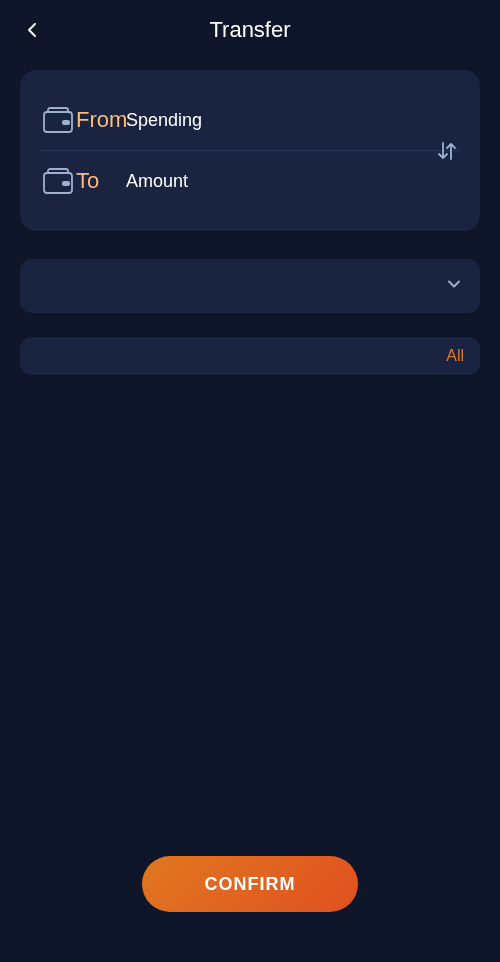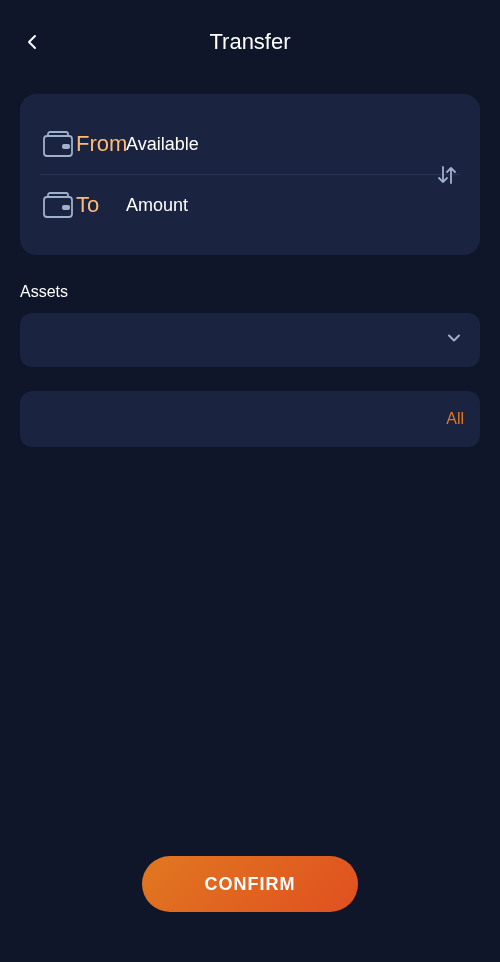--- a/index.html
+++ b/index.html
@@ -14,21 +14,21 @@
       background-color: #0f1629;
       font-family: -apple-system, BlinkMacSystemFont, 'Segoe UI', sans-serif;
       color: #ffffff;
       overflow: hidden;
       position: relative;
     }
 
     .header {
       display: flex;
       align-items: center;
-      padding: 30px 20px;
+      padding: 18px 20px;
       position: relative;
     }
 
     .back-btn {
       background: none;
       border: none;
       color: #ffffff;
       cursor: pointer;
       font-size: 22px;
       display: flex;
@@ -120,21 +120,21 @@
       margin-bottom: 12px;
     }
 
     .amount-input-container {
       background-color: #1a2340;
       border-radius: 12px;
       padding: 16px 16px;
       display: flex;
       align-items: center;
       justify-content: space-between;
-      height: 56px;
+      height: 38px;
     }
 
     .amount-input {
       background: none;
       border: none;
       color: #ffffff;
       font-size: 16px;
       outline: none;
       width: 100%;
     }
@@ -193,42 +193,41 @@
 <div class="main-content">
 
   <div class="transfer-card">
     <div class="transfer-row">
       <svg class="wallet-svg" viewBox="0 0 36 36" fill="none" xmlns="http://www.w3.org/2000/svg">
         <rect x="4" y="10" width="28" height="20" rx="3" stroke="#a0b0cc" stroke-width="1.8"></rect>
         <path d="M8 10V8C8 6.9 8.9 6 10 6H26C27.1 6 28 6.9 28 8V10" stroke="#a0b0cc" stroke-width="1.8"></path>
         <rect x="22" y="18" width="8" height="5" rx="2" fill="#a0b0cc"></rect>
       </svg>
       <span class="row-label">From</span>
-      <span class="row-value">Available</span>
+      <span class="row-value">Spending</span>
     </div>
 
     <div class="transfer-row">
       <svg class="wallet-svg" viewBox="0 0 36 36" fill="none" xmlns="http://www.w3.org/2000/svg">
         <rect x="4" y="10" width="28" height="20" rx="3" stroke="#a0b0cc" stroke-width="1.8"></rect>
         <path d="M8 10V8C8 6.9 8.9 6 10 6H26C27.1 6 28 6.9 28 8V10" stroke="#a0b0cc" stroke-width="1.8"></path>
         <rect x="22" y="18" width="8" height="5" rx="2" fill="#a0b0cc"></rect>
       </svg>
       <span class="row-label">To</span>
       <span class="row-value">Amount</span>
     </div>
 
     <button class="swap-btn">
       <svg width="26" height="26" viewBox="0 0 26 26" fill="none" xmlns="http://www.w3.org/2000/svg">
         <path d="M9 5L9 20M9 20L5 16M9 20L13 16" stroke="#a0b0cc" stroke-width="1.8" stroke-linecap="round" stroke-linejoin="round"></path>
         <path d="M17 21L17 6M17 6L21 10M17 6L13 10" stroke="#a0b0cc" stroke-width="1.8" stroke-linecap="round" stroke-linejoin="round"></path>
       </svg>
     </button>
   </div>
 
-  <p class="section-label">Assets</p>
   <div class="assets-dropdown">
     <span></span>
     <span class="chevron-icon">
       <svg width="20" height="20" viewBox="0 0 20 20" fill="none" xmlns="http://www.w3.org/2000/svg">
         <path d="M5 7.5L10 12.5L15 7.5" stroke="#a0b0cc" stroke-width="2" stroke-linecap="round" stroke-linejoin="round"></path>
       </svg>
     </span>
   </div>
 
   <div class="amount-section">

